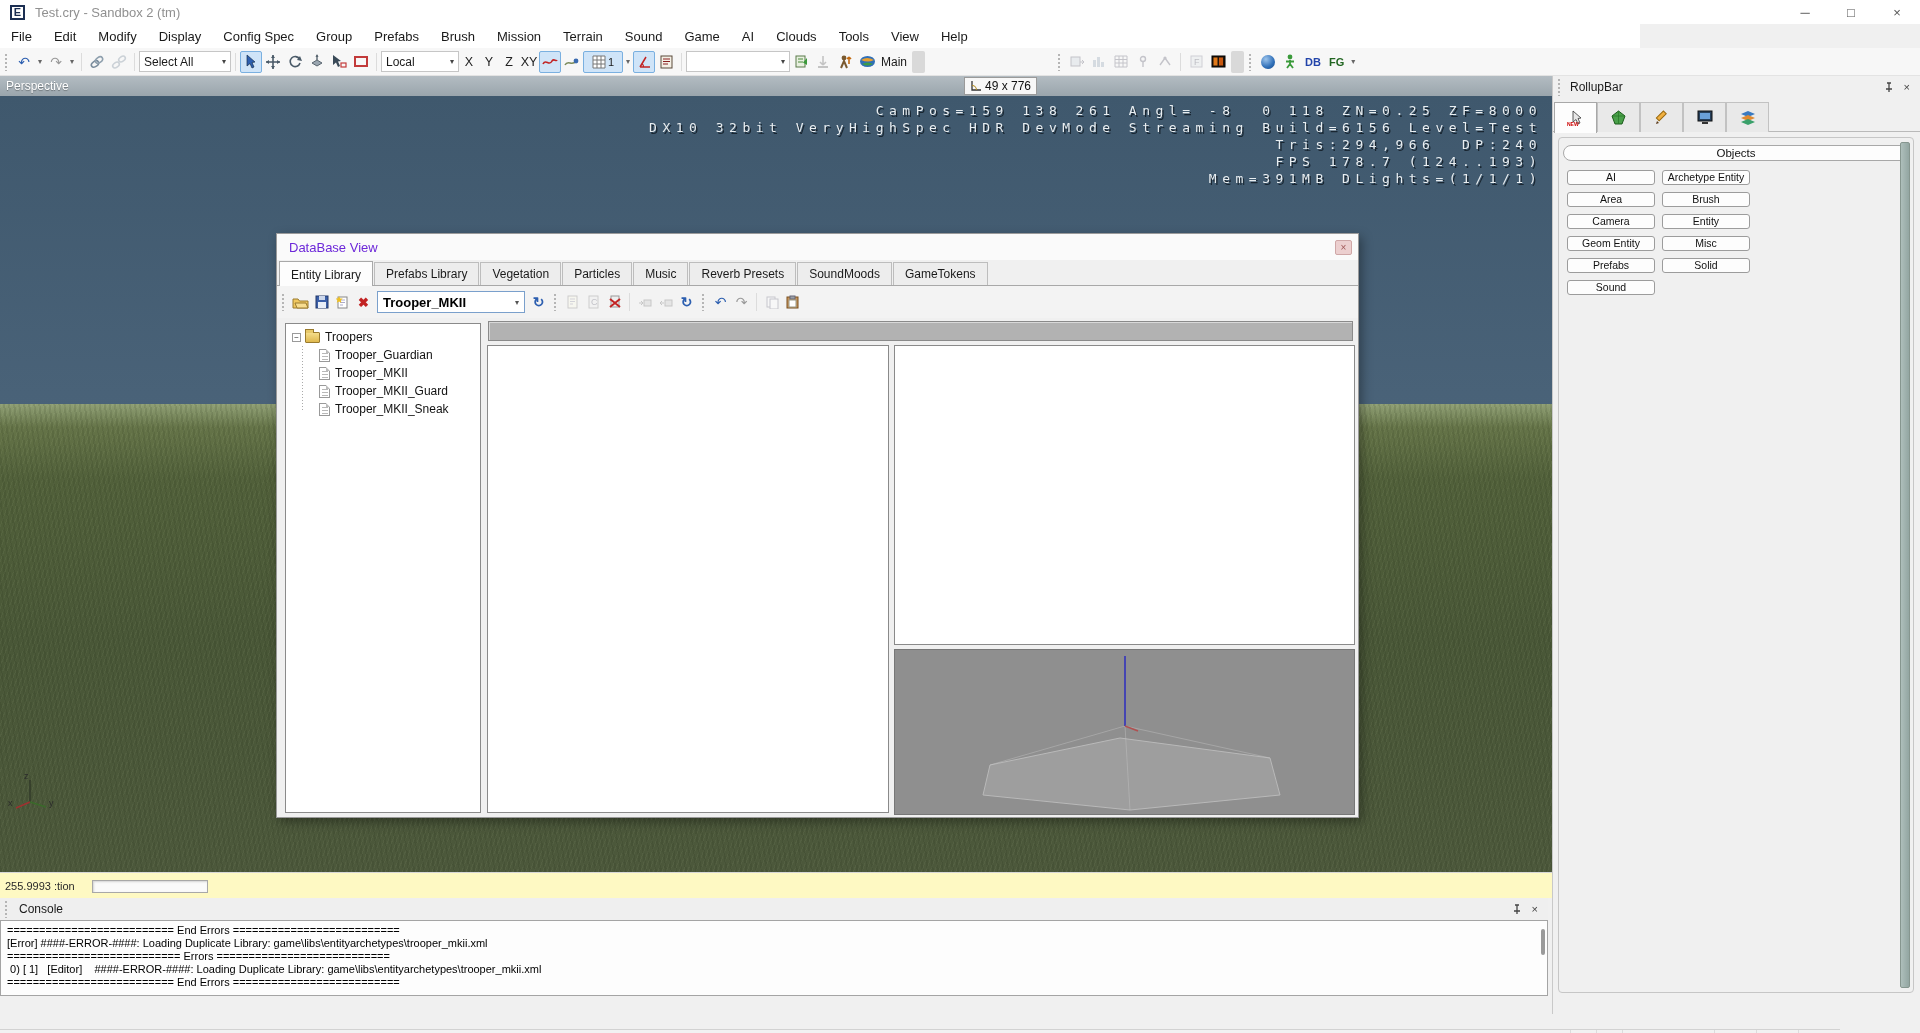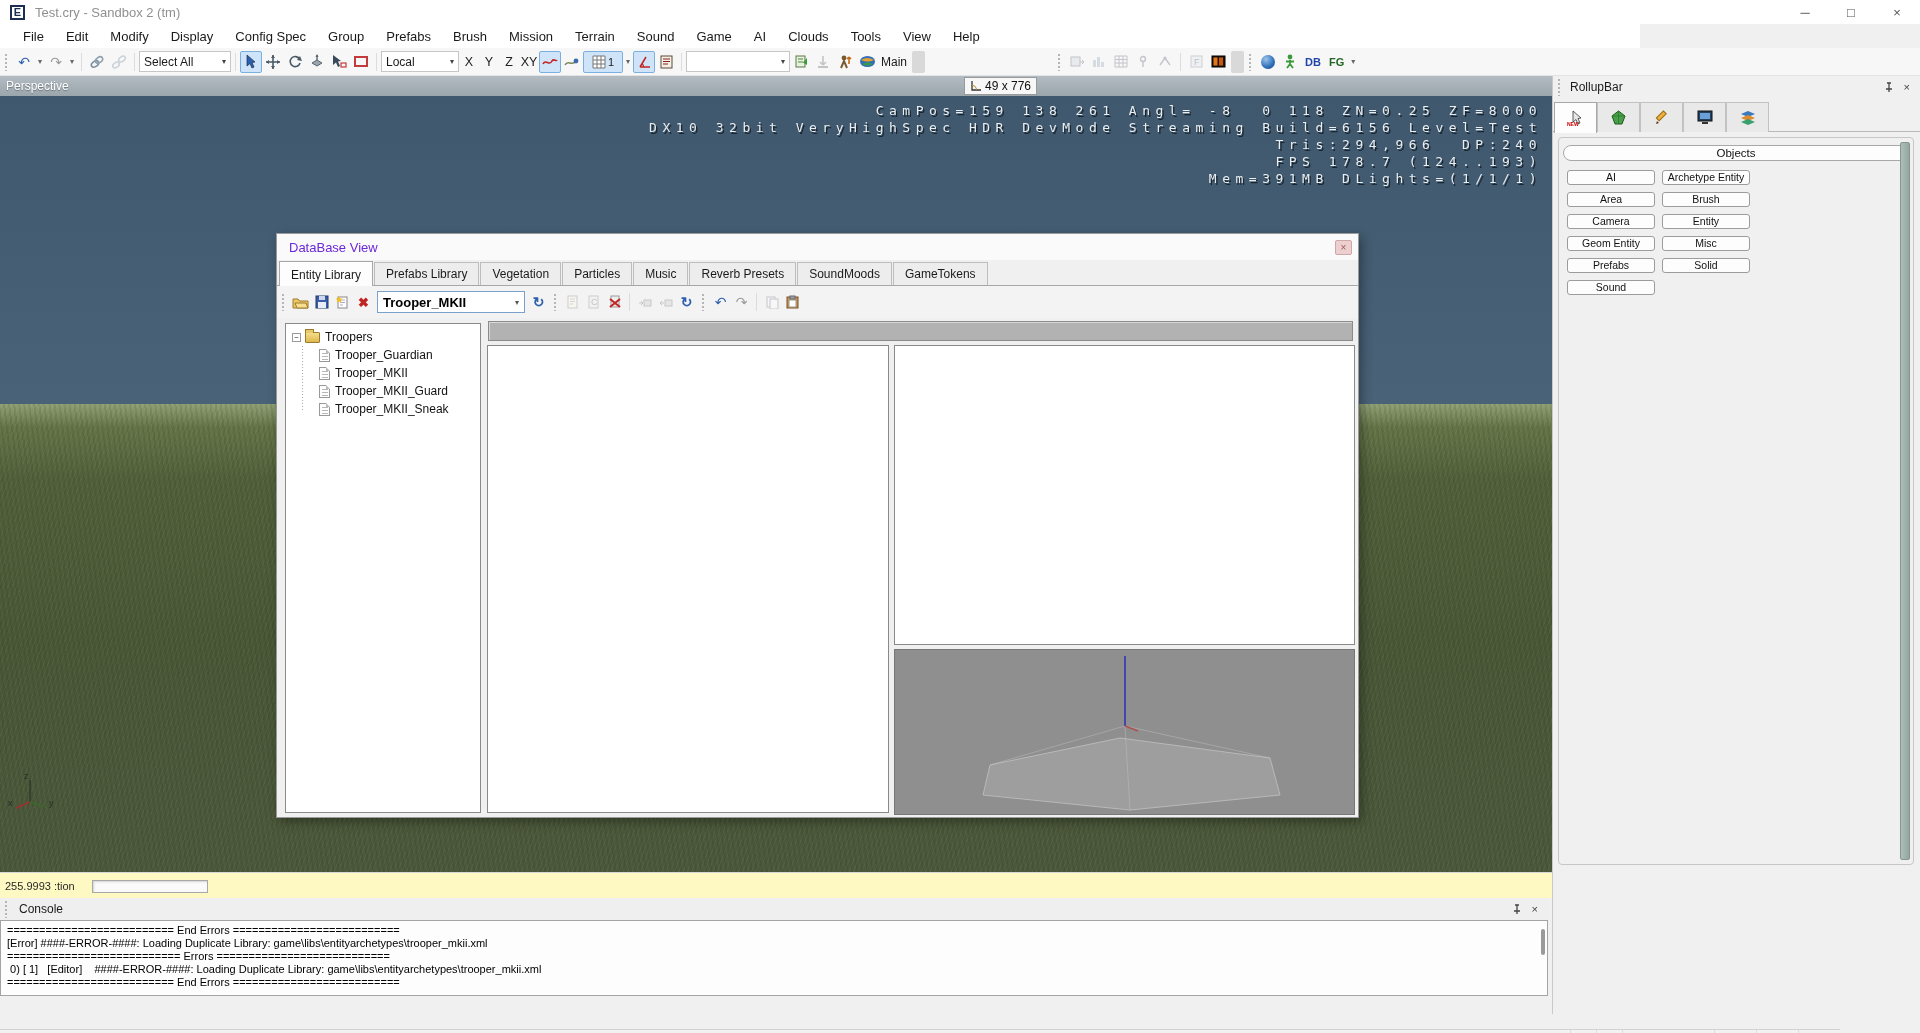--- a/index.html
+++ b/index.html
@@ -6,21 +6,21 @@
   html,body { width:1920px; height:1033px; }
   body { position:relative; font-family:"Liberation Sans",sans-serif; background:#f0f0f0; overflow:hidden; font-size:12px; color:#1a1a1a; }
 
   
   .titlebar { position:absolute; left:0; top:0; width:1920px; height:24px; background:#ffffff; display:flex; align-items:center; }
   .app-icon { width:15px; height:15px; margin-left:10px; border:2px solid #1c2f52; background:#fff; color:#1c2f52; font-weight:bold; font-size:11px; line-height:11px; text-align:center; }
   .title-text { margin-left:10px; color:#909090; font-size:13px; }
   .win-controls { margin-left:auto; display:flex; }
   .win-btn { width:46px; height:24px; display:flex; align-items:center; justify-content:center; color:#555; font-size:13px; }
 
-  .menubar { position:absolute; left:0; top:24px; width:1640px; height:24px; background:#ffffff; display:flex; align-items:center; padding-left:12px; }
+  .menubar { position:absolute; left:0; top:24px; width:1640px; height:24px; background:#ffffff; display:flex; align-items:center; }
   .menu-item { padding:0 11px; font-size:13px; color:#1a1a1a; }
 
   
   .maintoolbar { position:absolute; left:0; top:48px; width:1920px; height:28px; background:#f7f7f7; border-bottom:1px solid #e3e3e3; display:flex; align-items:center; }
   .grip { width:5px; height:18px; margin:0 4px; background-image:radial-gradient(circle,#b5b5b5 1px,transparent 1.2px); background-size:4px 4px; }
   .tsep { width:1px; height:18px; background:#dcdcdc; margin:0 4px; }
   .tbico { width:22px; height:22px; display:flex; align-items:center; justify-content:center; font-size:14px; border:1px solid transparent; border-radius:2px; position:relative; }
   .tbico.active { background:#cfe4f8; border-color:#7ab0e0; }
   .tbico.disabled { opacity:.35; }
   .caret { font-size:8px; color:#666; width:10px; text-align:center; }
@@ -73,21 +73,21 @@
   .scell.ind { width:42px; }
   .dim { color:#6d28d9; }
 
   
   .rollupbar { position:absolute; left:1552px; top:76px; width:368px; height:938px; background:#f0f0f0; border-left:1px solid #c9c9c9; }
   .rb-header { height:22px; display:flex; align-items:center; }
   .rb-title { font-size:12px; margin-left:4px; }
   .rb-tabs { display:flex; margin-top:4px; height:30px; border-bottom:1px solid #b9b9b9; padding-left:1px; }
   .rb-tab { width:43px; height:30px; display:flex; align-items:center; justify-content:center; background:#e9e9e9; border:1px solid #c2c2c2; border-bottom:none; }
   .rb-tab.active { background:#fdfdfd; height:31px; margin-bottom:-1px; border-color:#a8a8a8; }
-  .rb-content { margin:5px 6px 0 5px; border:1px solid #c6c6c6; border-radius:4px; height:728px; position:relative; }
+  .rb-content { margin:5px 6px 0 5px; border:1px solid #c6c6c6; border-radius:4px; height:856px; position:relative; }
   .objects-header { margin:7px 4px 0 4px; height:16px; background:#fdfdfd; border:1px solid #a8a8a8; border-radius:8px; text-align:center; font-size:11.5px; color:#111; line-height:14px; }
   .obj-grid { margin:9px 0 0 8px; display:grid; grid-template-columns:88px 88px; gap:7px 7px; }
   .obj-btn { height:15px; background:#fdfdfd; border:1px solid #9c9c9c; border-radius:3px; font-size:10.5px; color:#111; display:flex; align-items:center; justify-content:center; line-height:13px; }
   .rb-scroll { position:absolute; right:3px; top:4px; bottom:4px; width:10px; background:linear-gradient(90deg,#aebfbb,#93a6a2); border:1px solid #86968f; border-radius:2px; }
 
   
   .dbdialog { position:absolute; left:276px; top:233px; width:1083px; height:585px; background:#f0f0f0; border:1px solid #9a9a9a; box-shadow:3px 4px 10px rgba(0,0,0,.35); }
   .db-titlebar { height:26px; display:flex; align-items:center; background:#fafafa; }
   .db-title { margin-left:12px; color:#6d28d9; font-size:13px; }
   .db-close { margin-left:auto; margin-right:6px; width:17px; height:15px; background:#eccfcf; border:1px solid #cfa7a7; border-radius:2px; color:#a05858; font-size:10px; display:flex; align-items:center; justify-content:center; }

